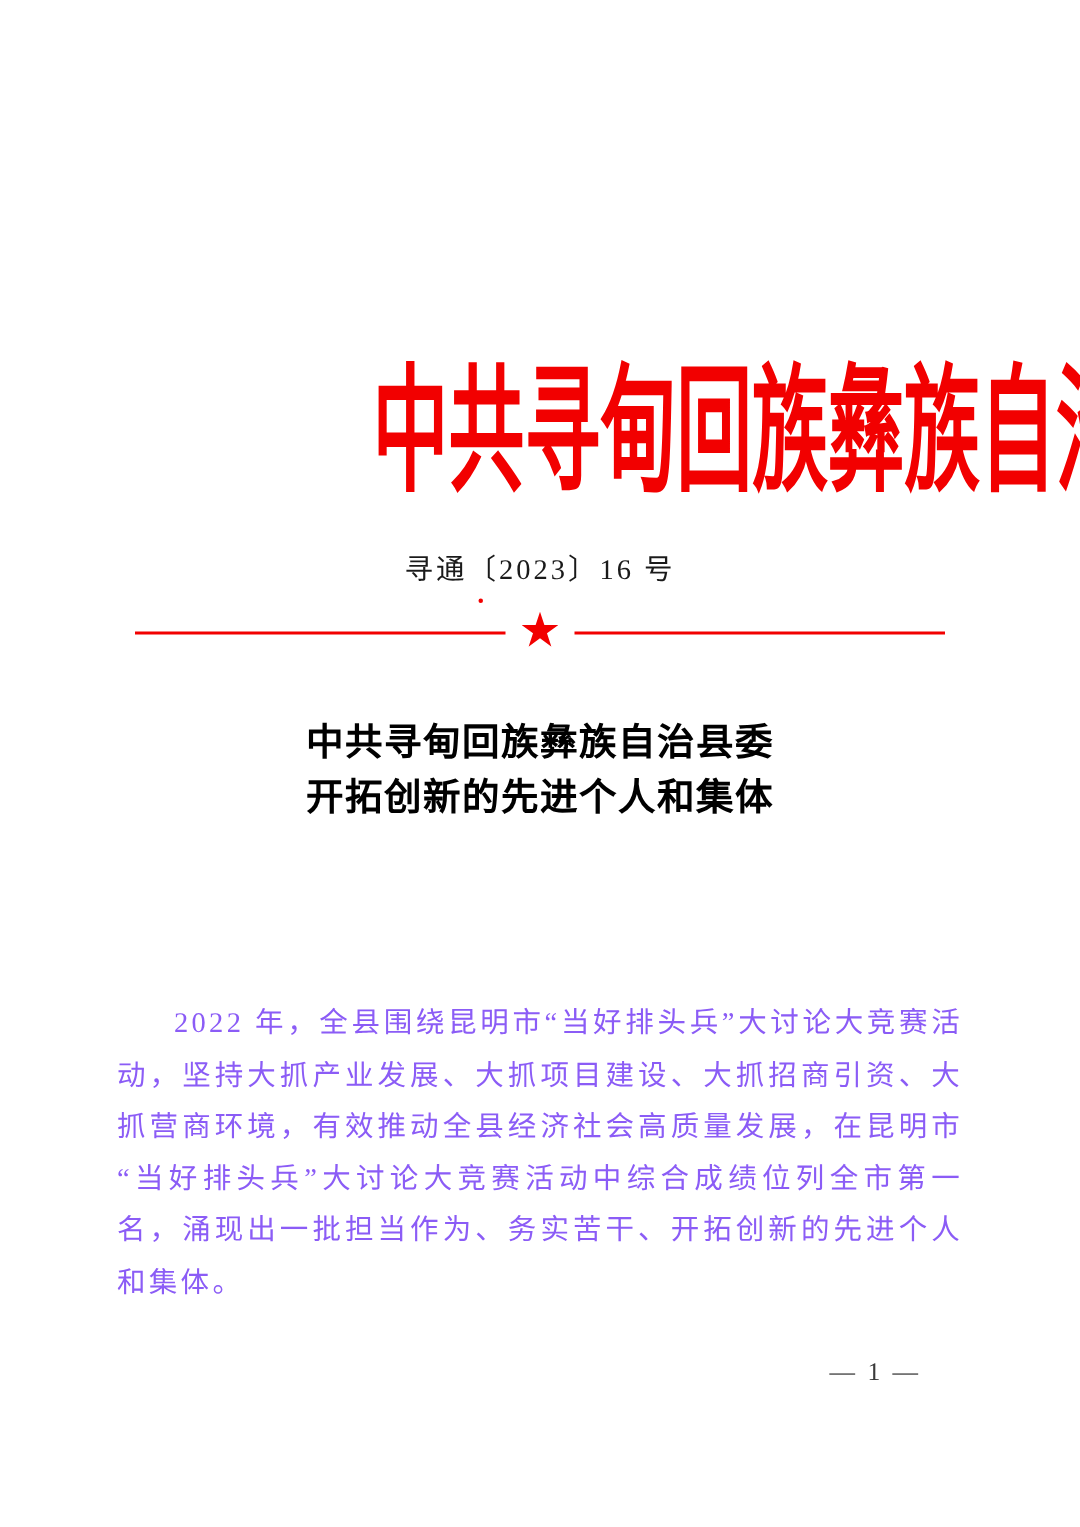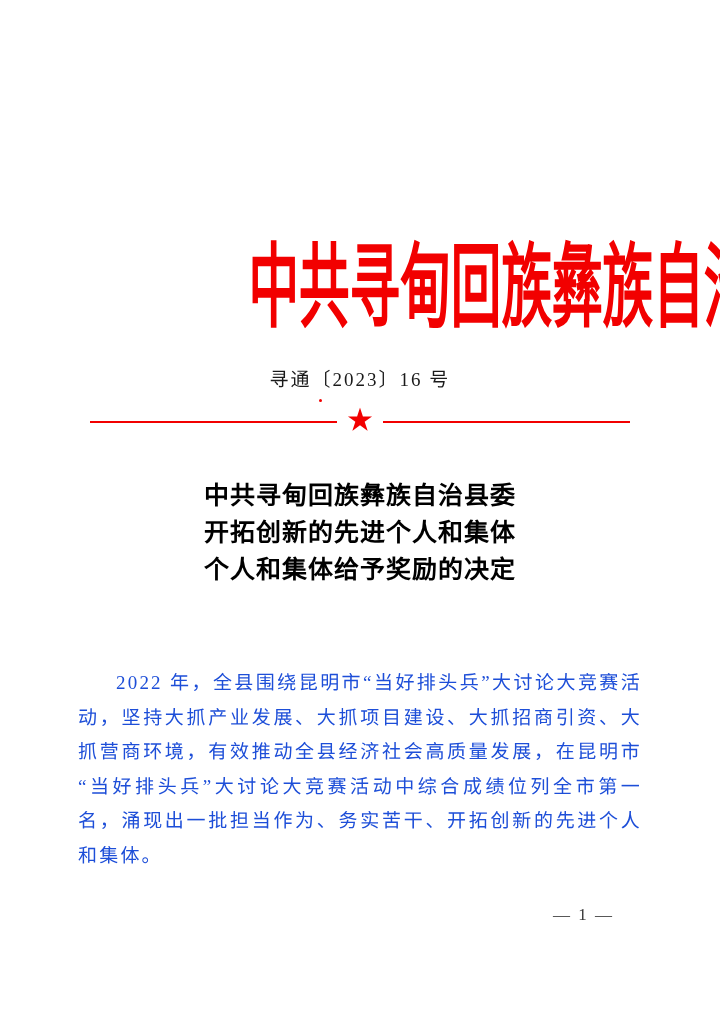--- a/index.html
+++ b/index.html
@@ -100,21 +100,21 @@
   
   .body-text {
     position: absolute;
     top: 666px;
     left: 78px;
     width: 564px;
     font-size: 19px;
     line-height: 34.5px;
     letter-spacing: 2.2px;
     text-align: justify;
-    color: #1d4ed8;
+    color: #8b5cf6;
   }
   .body-text p {
     margin: 0;
     text-indent: 2em;
   }
 
   
   .page-number {
     position: absolute;
     top: 905px;
@@ -139,21 +139,20 @@
 
   <div class="divider">
     <span class="rule"></span>
     <span class="star">★</span>
     <span class="rule"></span>
   </div>
 
   <div class="title-block">
     <div>中共寻甸回族彝族自治县委</div>
     <div>开拓创新的先进个人和集体</div>
-    <div>个人和集体给予奖励的决定</div>
   </div>
 
   <div class="body-text">
     <p>2022 年，全县围绕昆明市“当好排头兵”大讨论大竞赛活动，坚持大抓产业发展、大抓项目建设、大抓招商引资、大抓营商环境，有效推动全县经济社会高质量发展，在昆明市“当好排头兵”大讨论大竞赛活动中综合成绩位列全市第一名，涌现出一批担当作为、务实苦干、开拓创新的先进个人和集体。</p>
   </div>
 
   <div class="page-number">— 1 —</div>
 
 </div>
 

